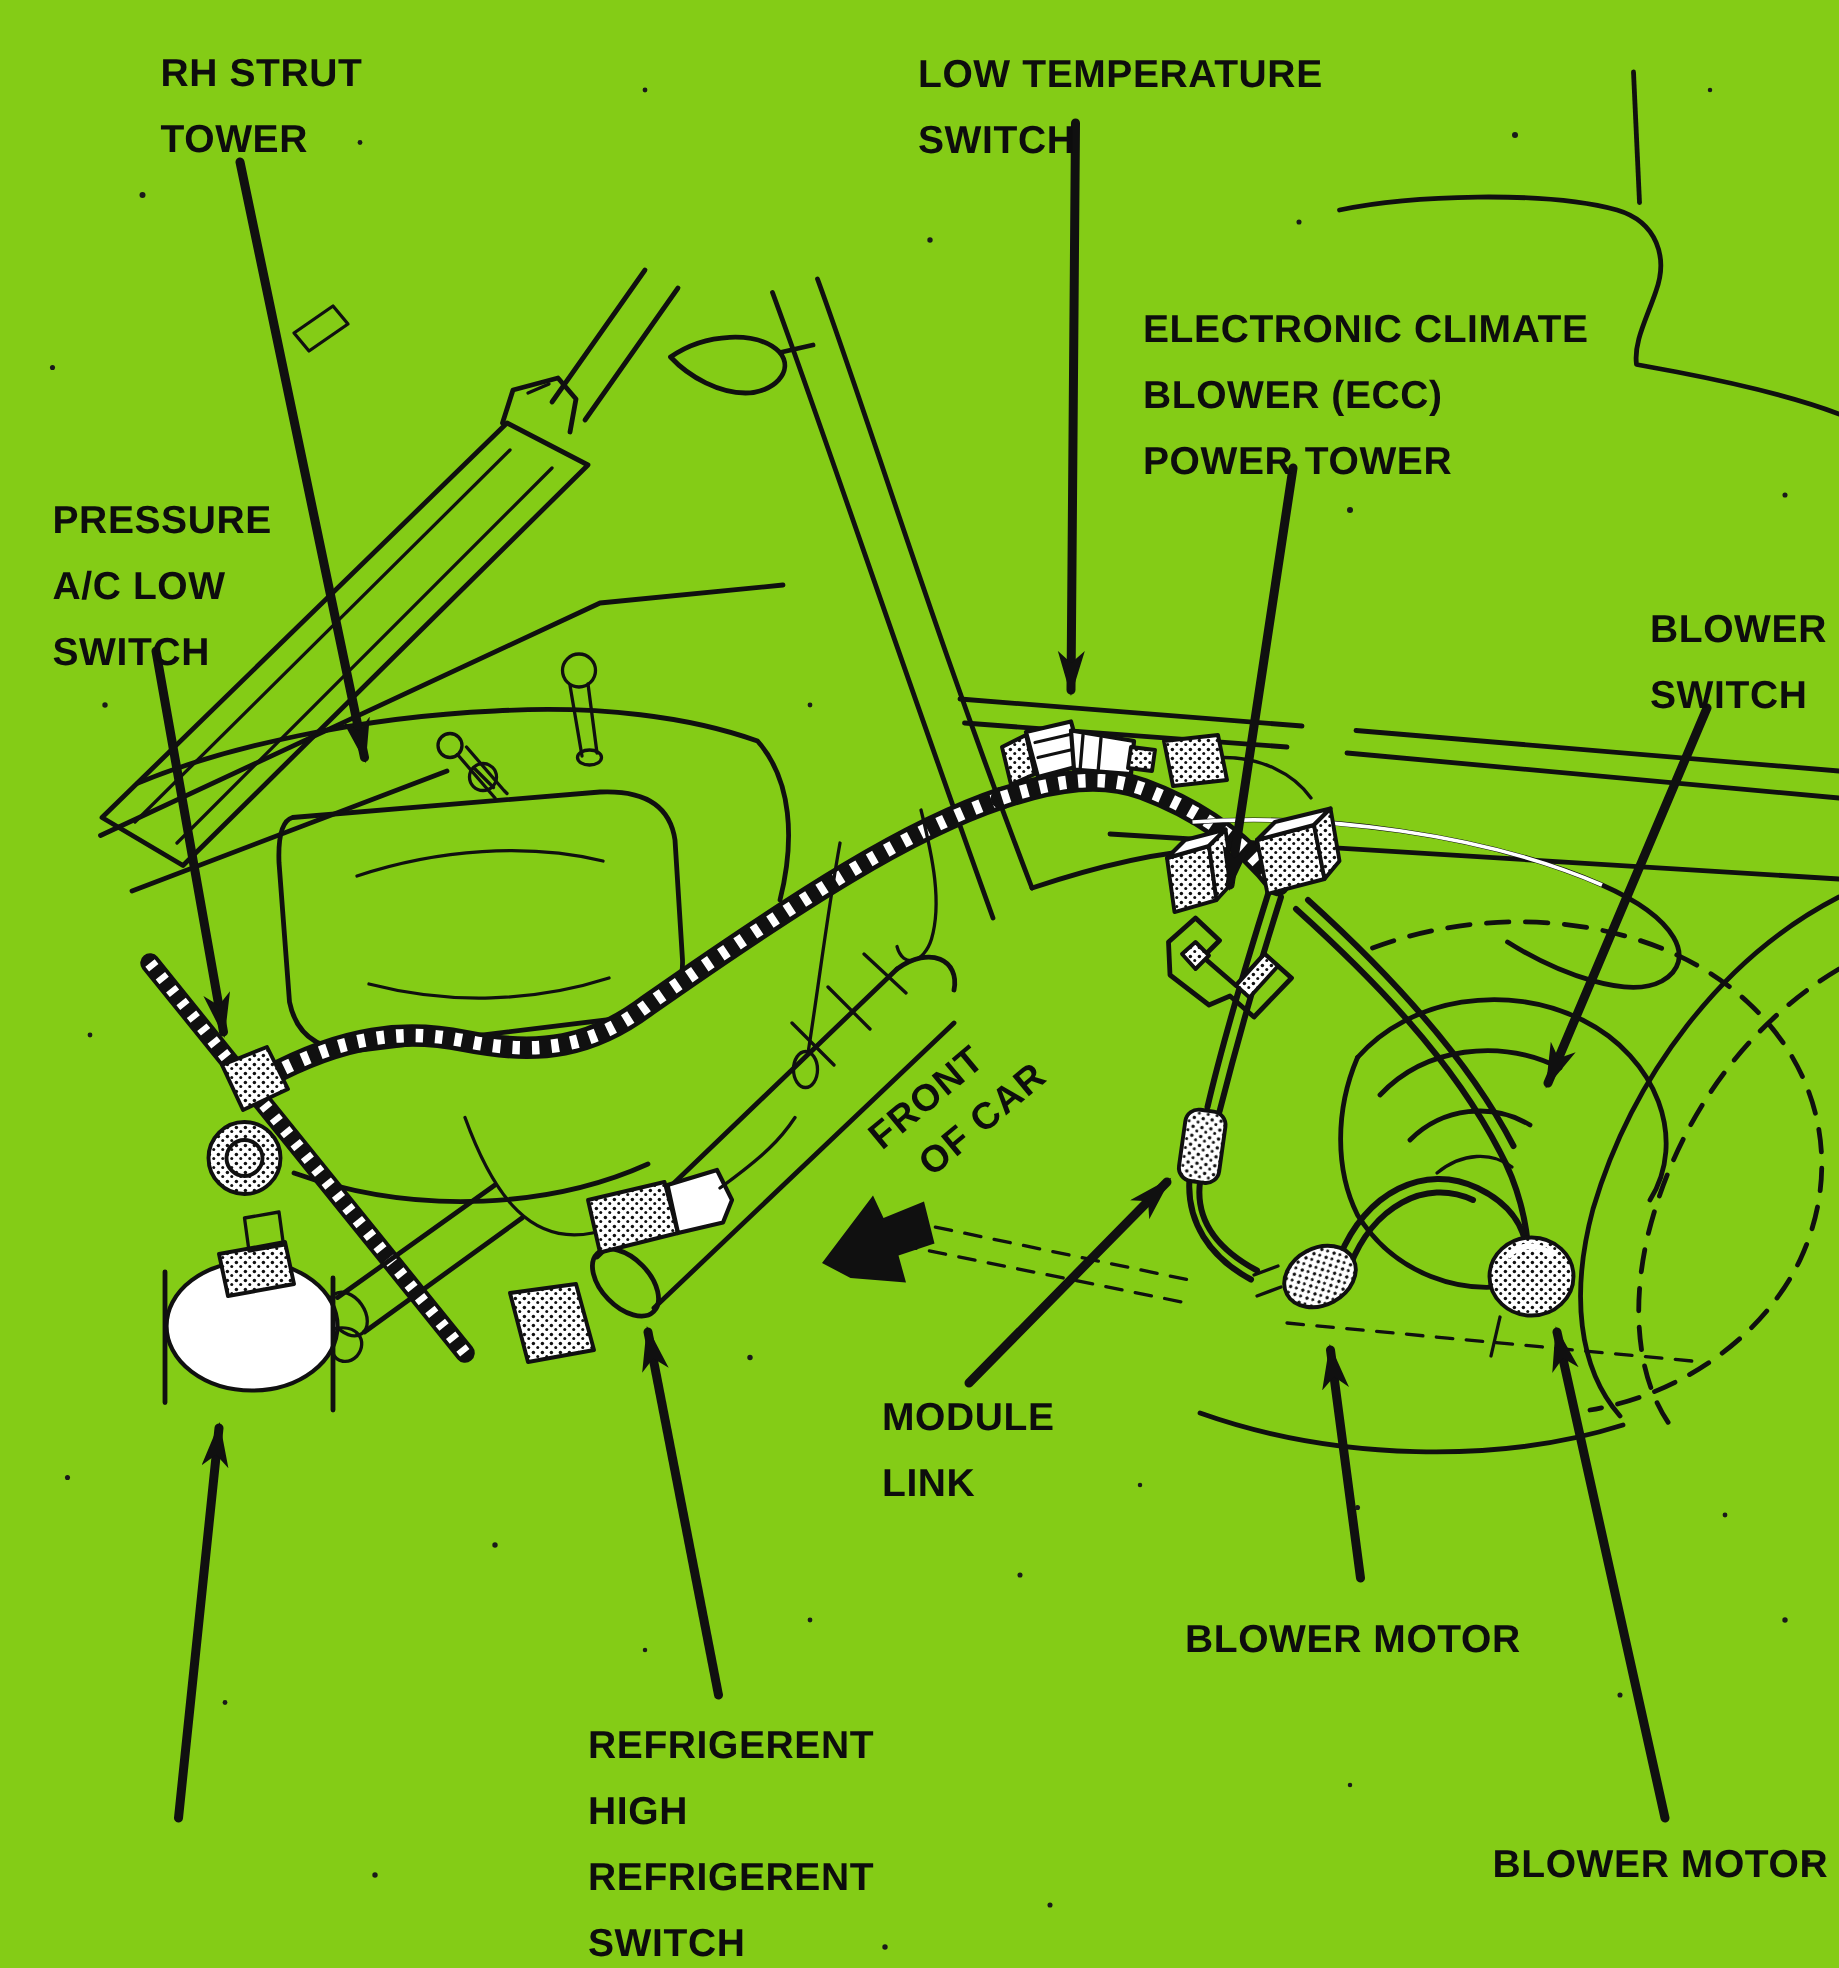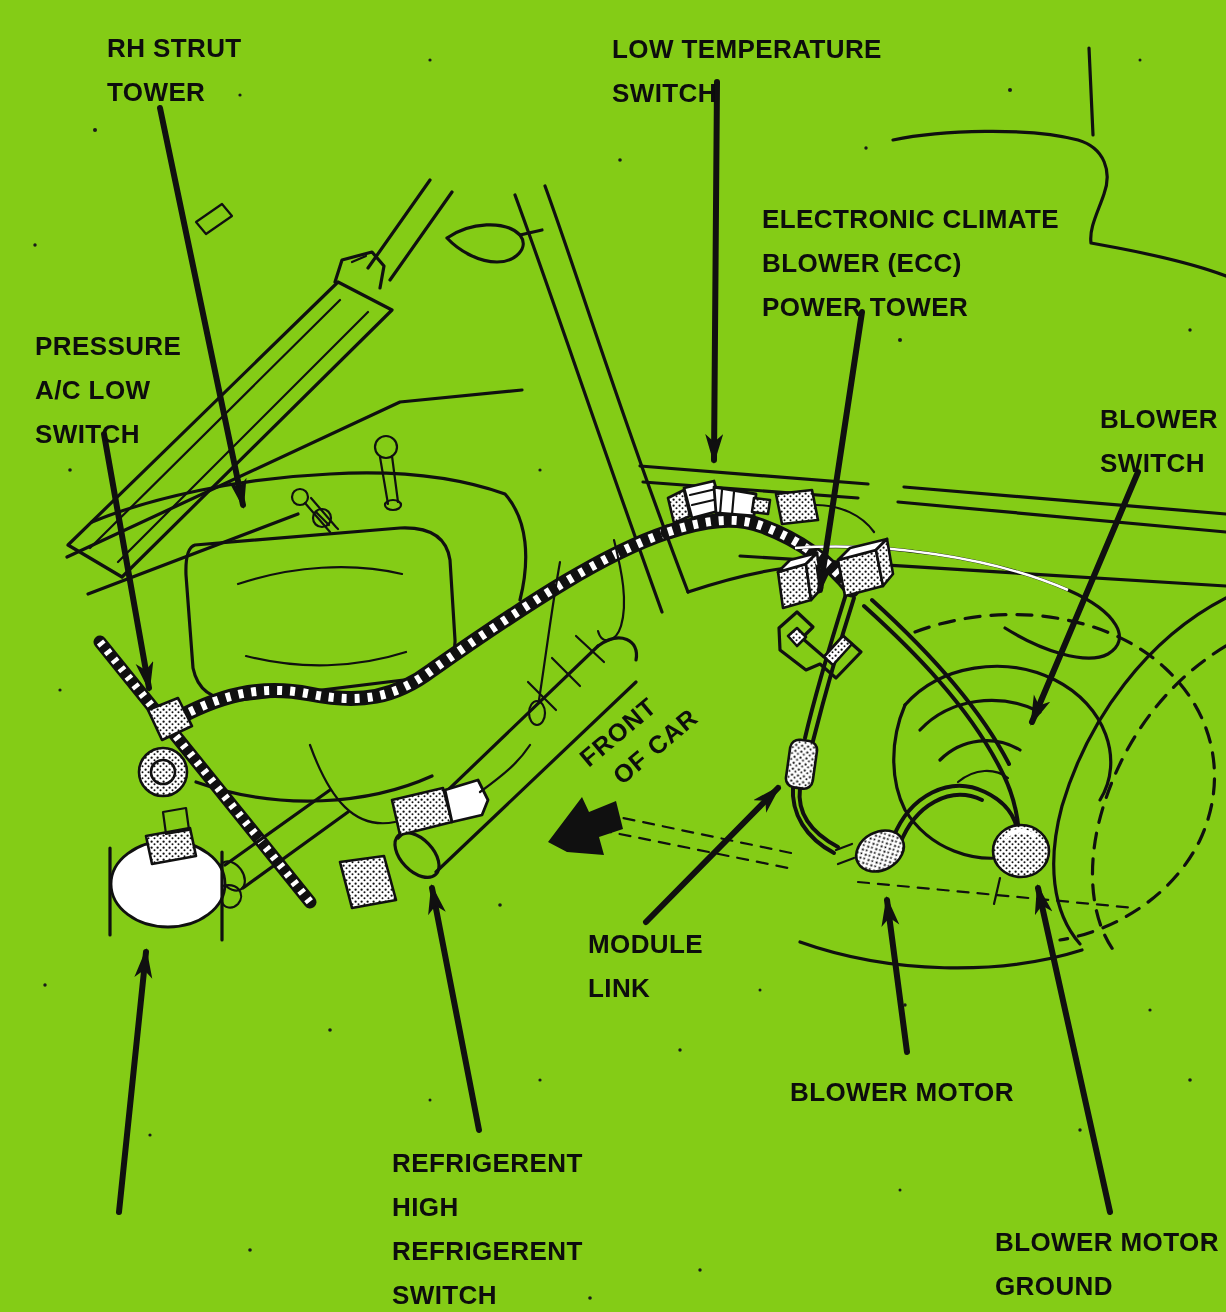--- a/index.html
+++ b/index.html
@@ -287,16 +287,15 @@
 
 <div class="lbl" style="left:392px;top:1141px">
   <span>REFRIGERENT</span>
   <span>HIGH</span>
   <span>REFRIGERENT</span>
   <span>SWITCH</span>
 </div>
 
 <div class="lbl" style="left:995px;top:1220px">
   <span>BLOWER MOTOR</span>
-  <span>GROUND</span>
 </div>
 
 </div>
 
 </body></html>

